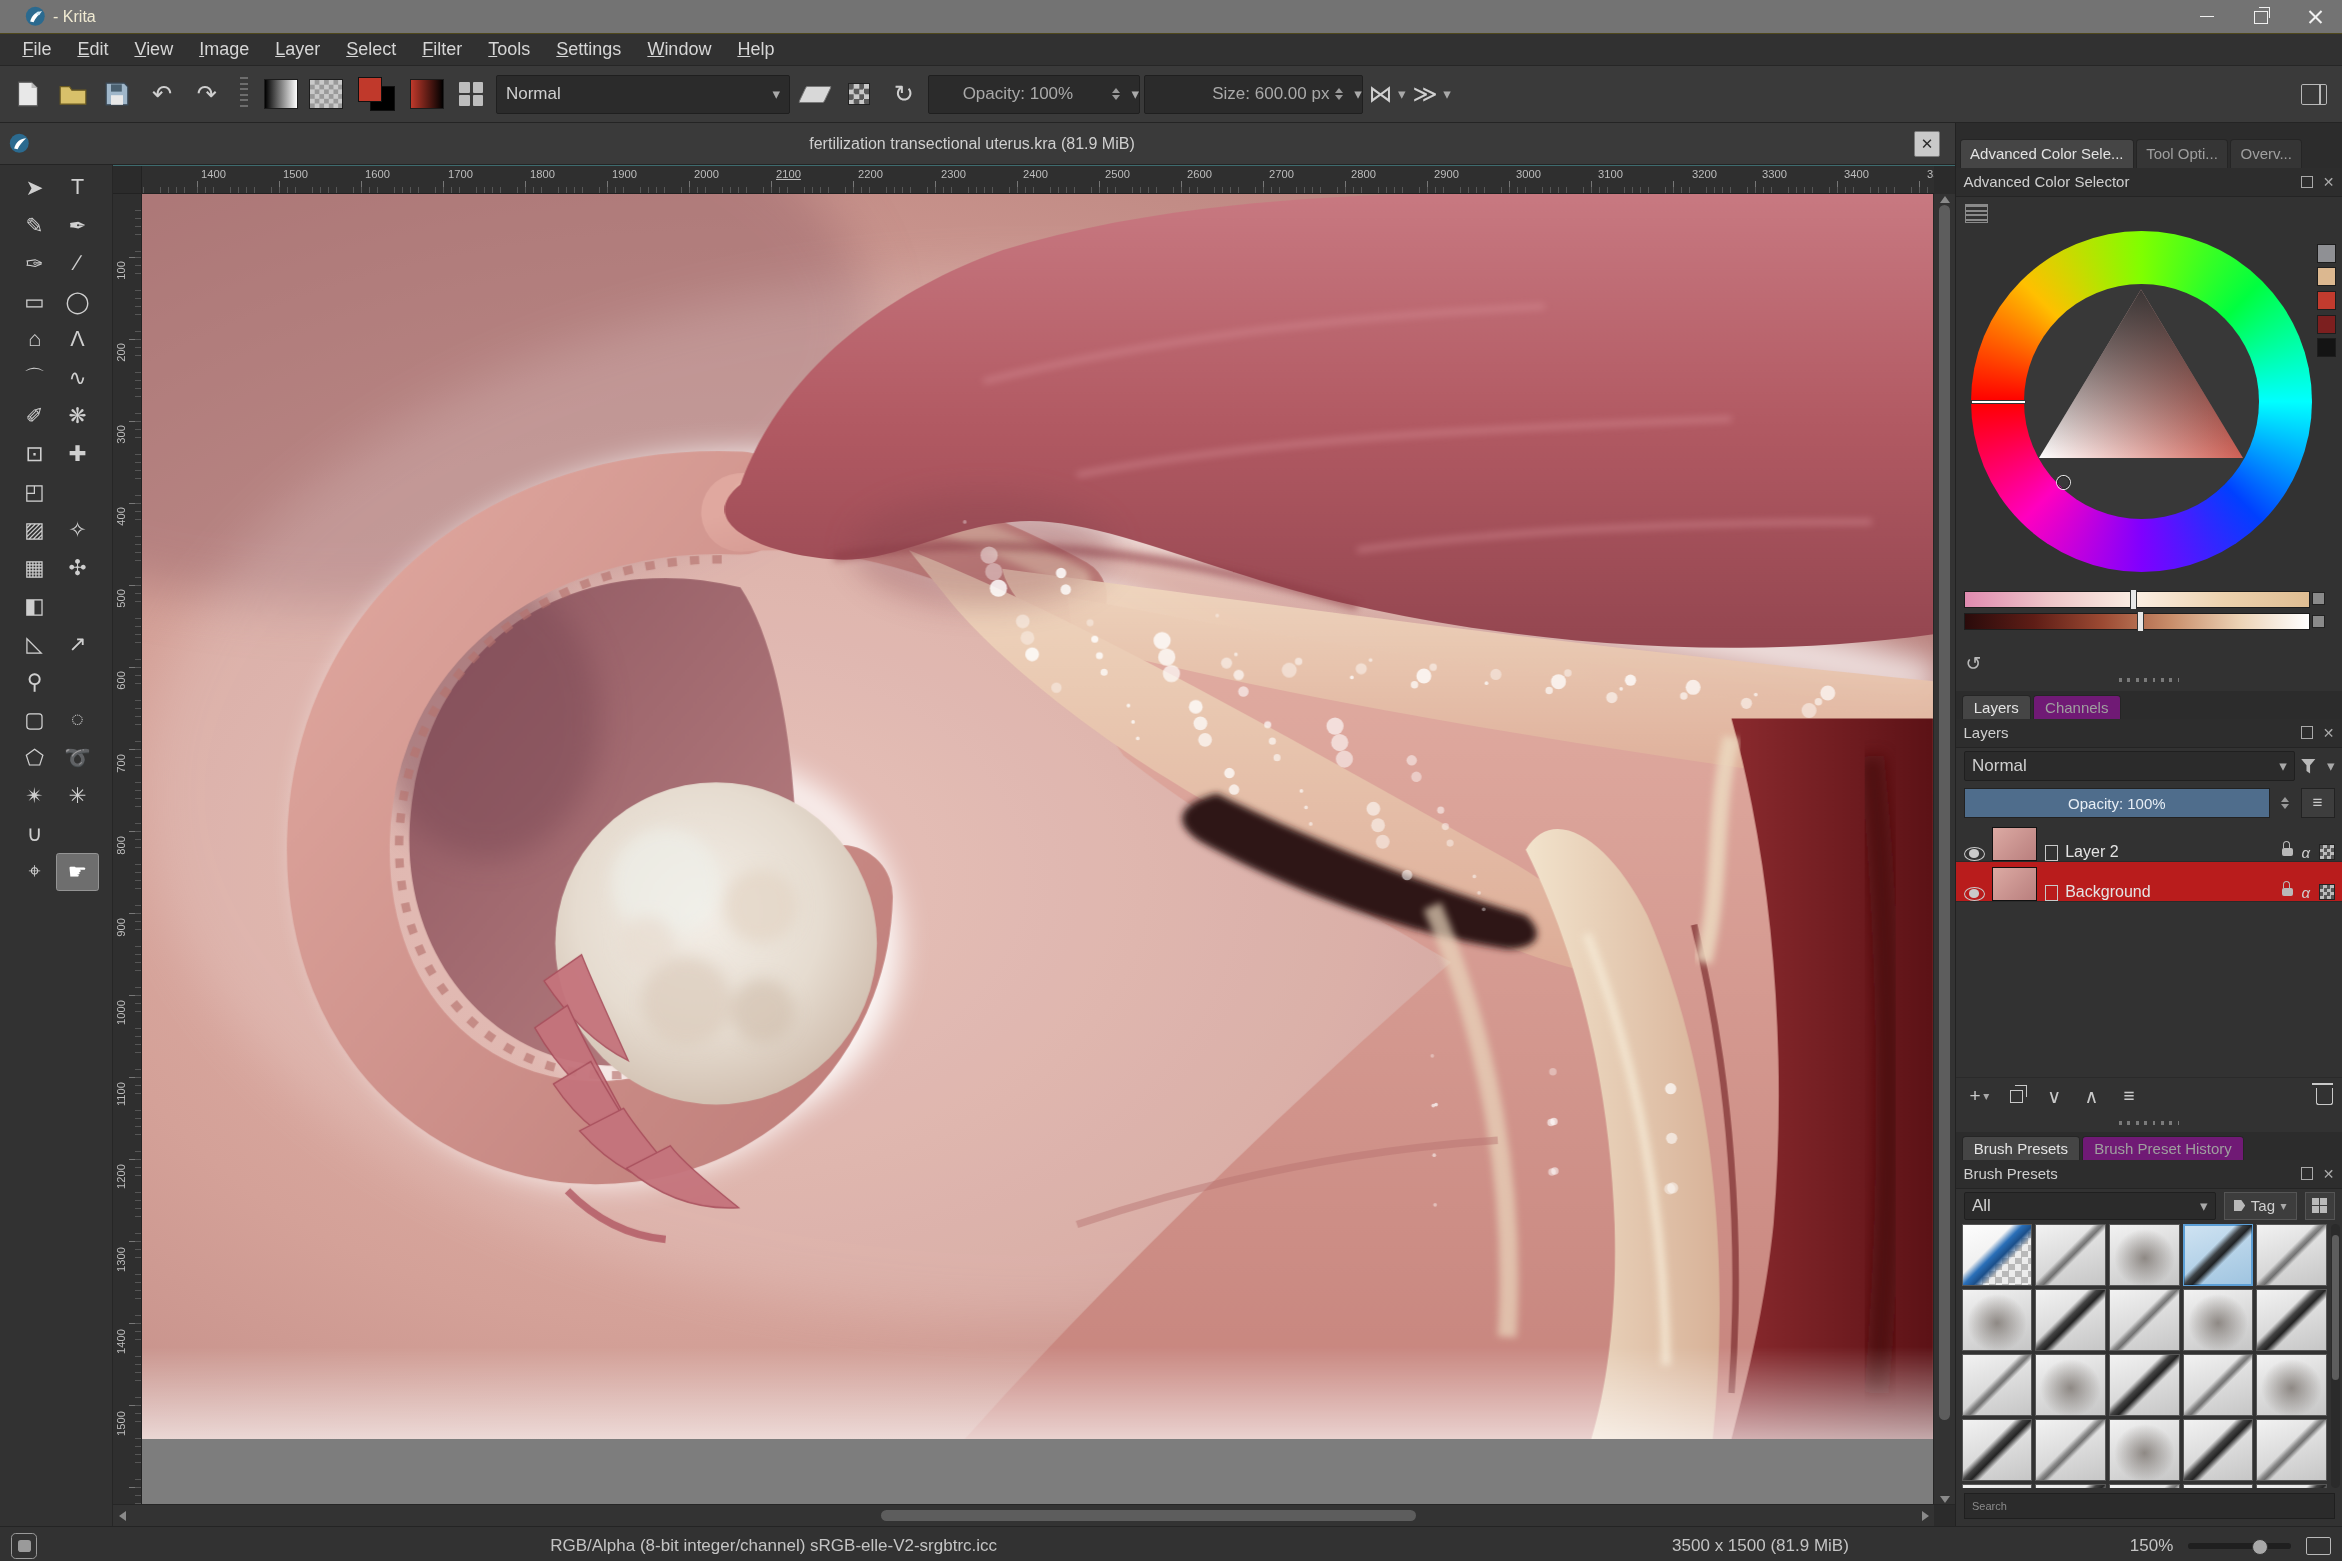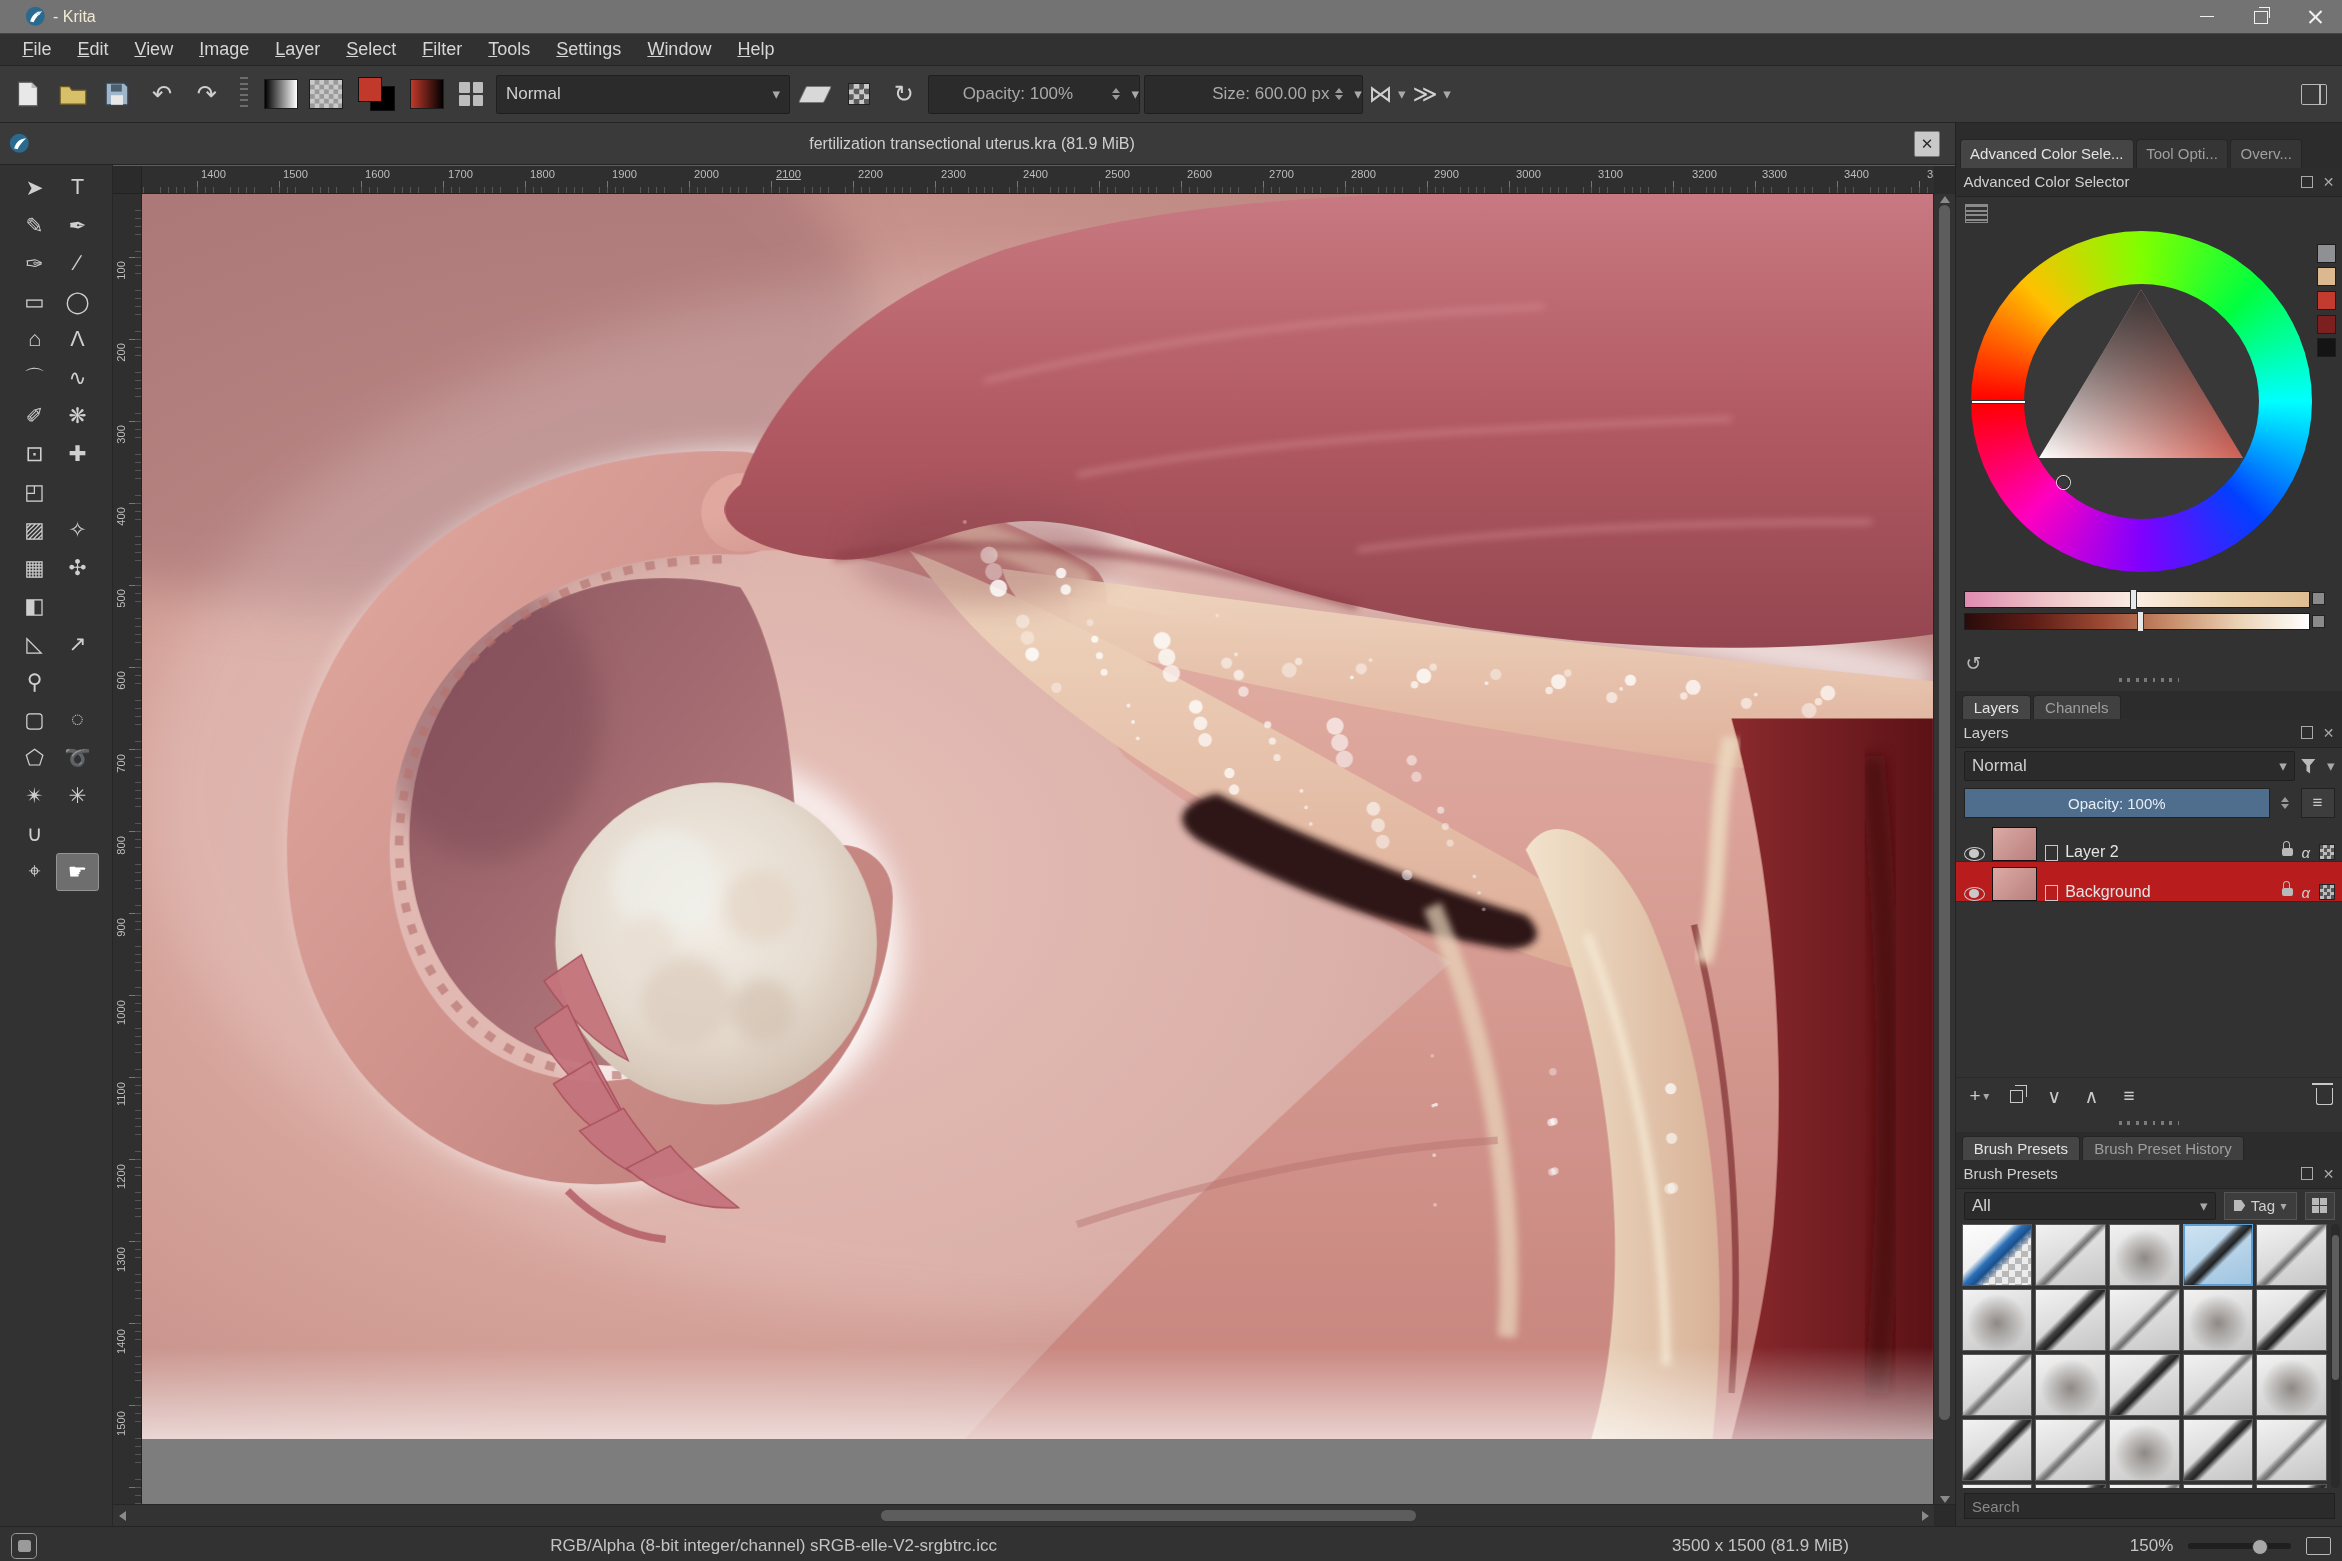--- a/index.html
+++ b/index.html
@@ -124,21 +124,21 @@
   .strip2{top:416px;background:linear-gradient(90deg,#2a0b0b,#5e1d16,#9c4a33,#c98e6b,#ecd3b6,#ffffff);}
   .strip-handle{position:absolute;top:-2.8px;width:5.6px;height:19px;background:#e8e8e8;border:0.9px solid #333;}
   .strip-end{position:absolute;right:17px;width:11.2px;height:11.2px;background:#8a8a8a;border:0.9px solid #222;}
   .strip-end.e1{top:395px;} .strip-end.e2{top:418px;}
   .acs-refresh{position:absolute;left:9.4px;top:455px;font-size:19px;color:#b9b9b9;}
   .drag-dots{height:17px;display:flex;align-items:center;justify-content:center;}
   .drag-dots i{width:60px;height:3.7px;background:repeating-linear-gradient(90deg,#7a7a7a 0 2.8px,transparent 2.8px 8.4px);}
   .acs-dots{position:absolute;left:0;right:0;bottom:1.9px;}
 
   .mini-tabs{height:26px;display:flex;align-items:flex-end;gap:1.9px;padding:1.9px 5.6px 0 5.6px;background:#2c2c2c;}
-  .mini-tab{padding:2.8px 11.2px;font-size:15px;background:#404040;color:#9f9f9f;border:0.9px solid #252525;border-bottom:none;border-radius:3.7px 3.7px 0 0;}
+  .mini-tab{padding:2.8px 11.2px;font-size:15px;background:#701a75;color:#9f9f9f;border:0.9px solid #252525;border-bottom:none;border-radius:3.7px 3.7px 0 0;}
   .mini-tab.active{background:#454545;color:#e3e3e3;}
 
   .blend-row{height:37px;display:flex;align-items:center;gap:5.6px;padding:0 7.5px;}
   .blend-row .field{flex:1;height:28px;padding:0 7.5px;justify-content:space-between;color:#cfcfcf;}
   .funnel{width:15px;height:15px;background:#b9b9b9;clip-path:polygon(0 0,100% 0,62% 45%,62% 100%,38% 82%,38% 45%);}
   .opacity-row{height:37px;display:flex;align-items:center;gap:5.6px;padding:0 7.5px;}
   .op-slider{flex:1;height:28px;background:#4f6d8c;border:0.9px solid #222;display:flex;align-items:center;justify-content:center;color:#e6edf4;font-size:15px;}
   .props-btn{width:32px;height:28px;border:0.9px solid #222;background:#3d3d3d;display:flex;align-items:center;justify-content:center;color:#c9c9c9;font-size:17px;}
 
   .layer-row{height:39px;display:flex;align-items:flex-end;gap:7.5px;padding:0 7.5px;border-bottom:0.9px solid #2a2a2a;}
@@ -179,21 +179,21 @@
   .s1{background:linear-gradient(135deg,transparent 44%,rgba(70,70,70,.55) 49%,rgba(45,45,45,.6) 52%,transparent 57%);}
   .s2{background:radial-gradient(ellipse at 50% 55%,rgba(80,70,62,.55),transparent 62%);}
   .brush-cell.eraser{background:linear-gradient(160deg,#fdfdfd,#e3e3e3);}
   .brush-cell.eraser::before{content:"";position:absolute;inset:0;background:repeating-conic-gradient(#b9b9b9 0 25%,#ececec 0 50%) 0 0/13px 13px;
       clip-path:polygon(100% 0,100% 100%,0 100%);}
   .brush-cell.eraser::after{content:"";position:absolute;inset:0;background:linear-gradient(135deg,transparent 38%,#2a6fb8 47%,#1b4f8a 55%,transparent 64%);}
   .brush-cell.selected{outline:2.8px solid #5c9fd6;outline-offset:-2.8px;background:linear-gradient(160deg,#cfe3f2,#9fc4e0);}
   .brush-vscroll{width:9.4px;position:relative;background:#2b2b2b;border-radius:4.7px;}
   .brush-vscroll .thumb{position:absolute;left:0.9px;right:0.9px;top:4%;height:55%;background:#5d5d5d;border-radius:4.7px;}
   .search-row{height:32px;display:flex;align-items:center;padding:0 7.5px 3.7px 7.5px;}
-  .search-row input{flex:1;height:24px;background:#2b2b2b;border:0.9px solid #1f1f1f;color:#14b8a6;font-size:15px;
+  .search-row input{flex:1;height:24px;background:#2b2b2b;border:0.9px solid #1f1f1f;color:#14b8a6;font-size:11px;
       font-family:"Liberation Sans",sans-serif;padding:0 7.5px;outline:none;}
   .search-row input::placeholder{color:#8a8a8a;}
 
   
   .statusbar{height:38px;background:#323232;border-top:0.9px solid #242424;display:flex;align-items:center;padding:0 11.2px;font-size:17px;color:#c4c4c4;}
   .status-tool-ic{width:24px;height:24px;border:1.9px solid #9a9a9a;border-radius:4.7px;position:relative;}
   .status-tool-ic::after{content:"";position:absolute;inset:5.6px;border-radius:2.8px;background:#9a9a9a;}
   .profile-text{margin-left:513px;}
   .doc-info{margin-left:auto;}
   .zoom-val{margin-left:281px;}

